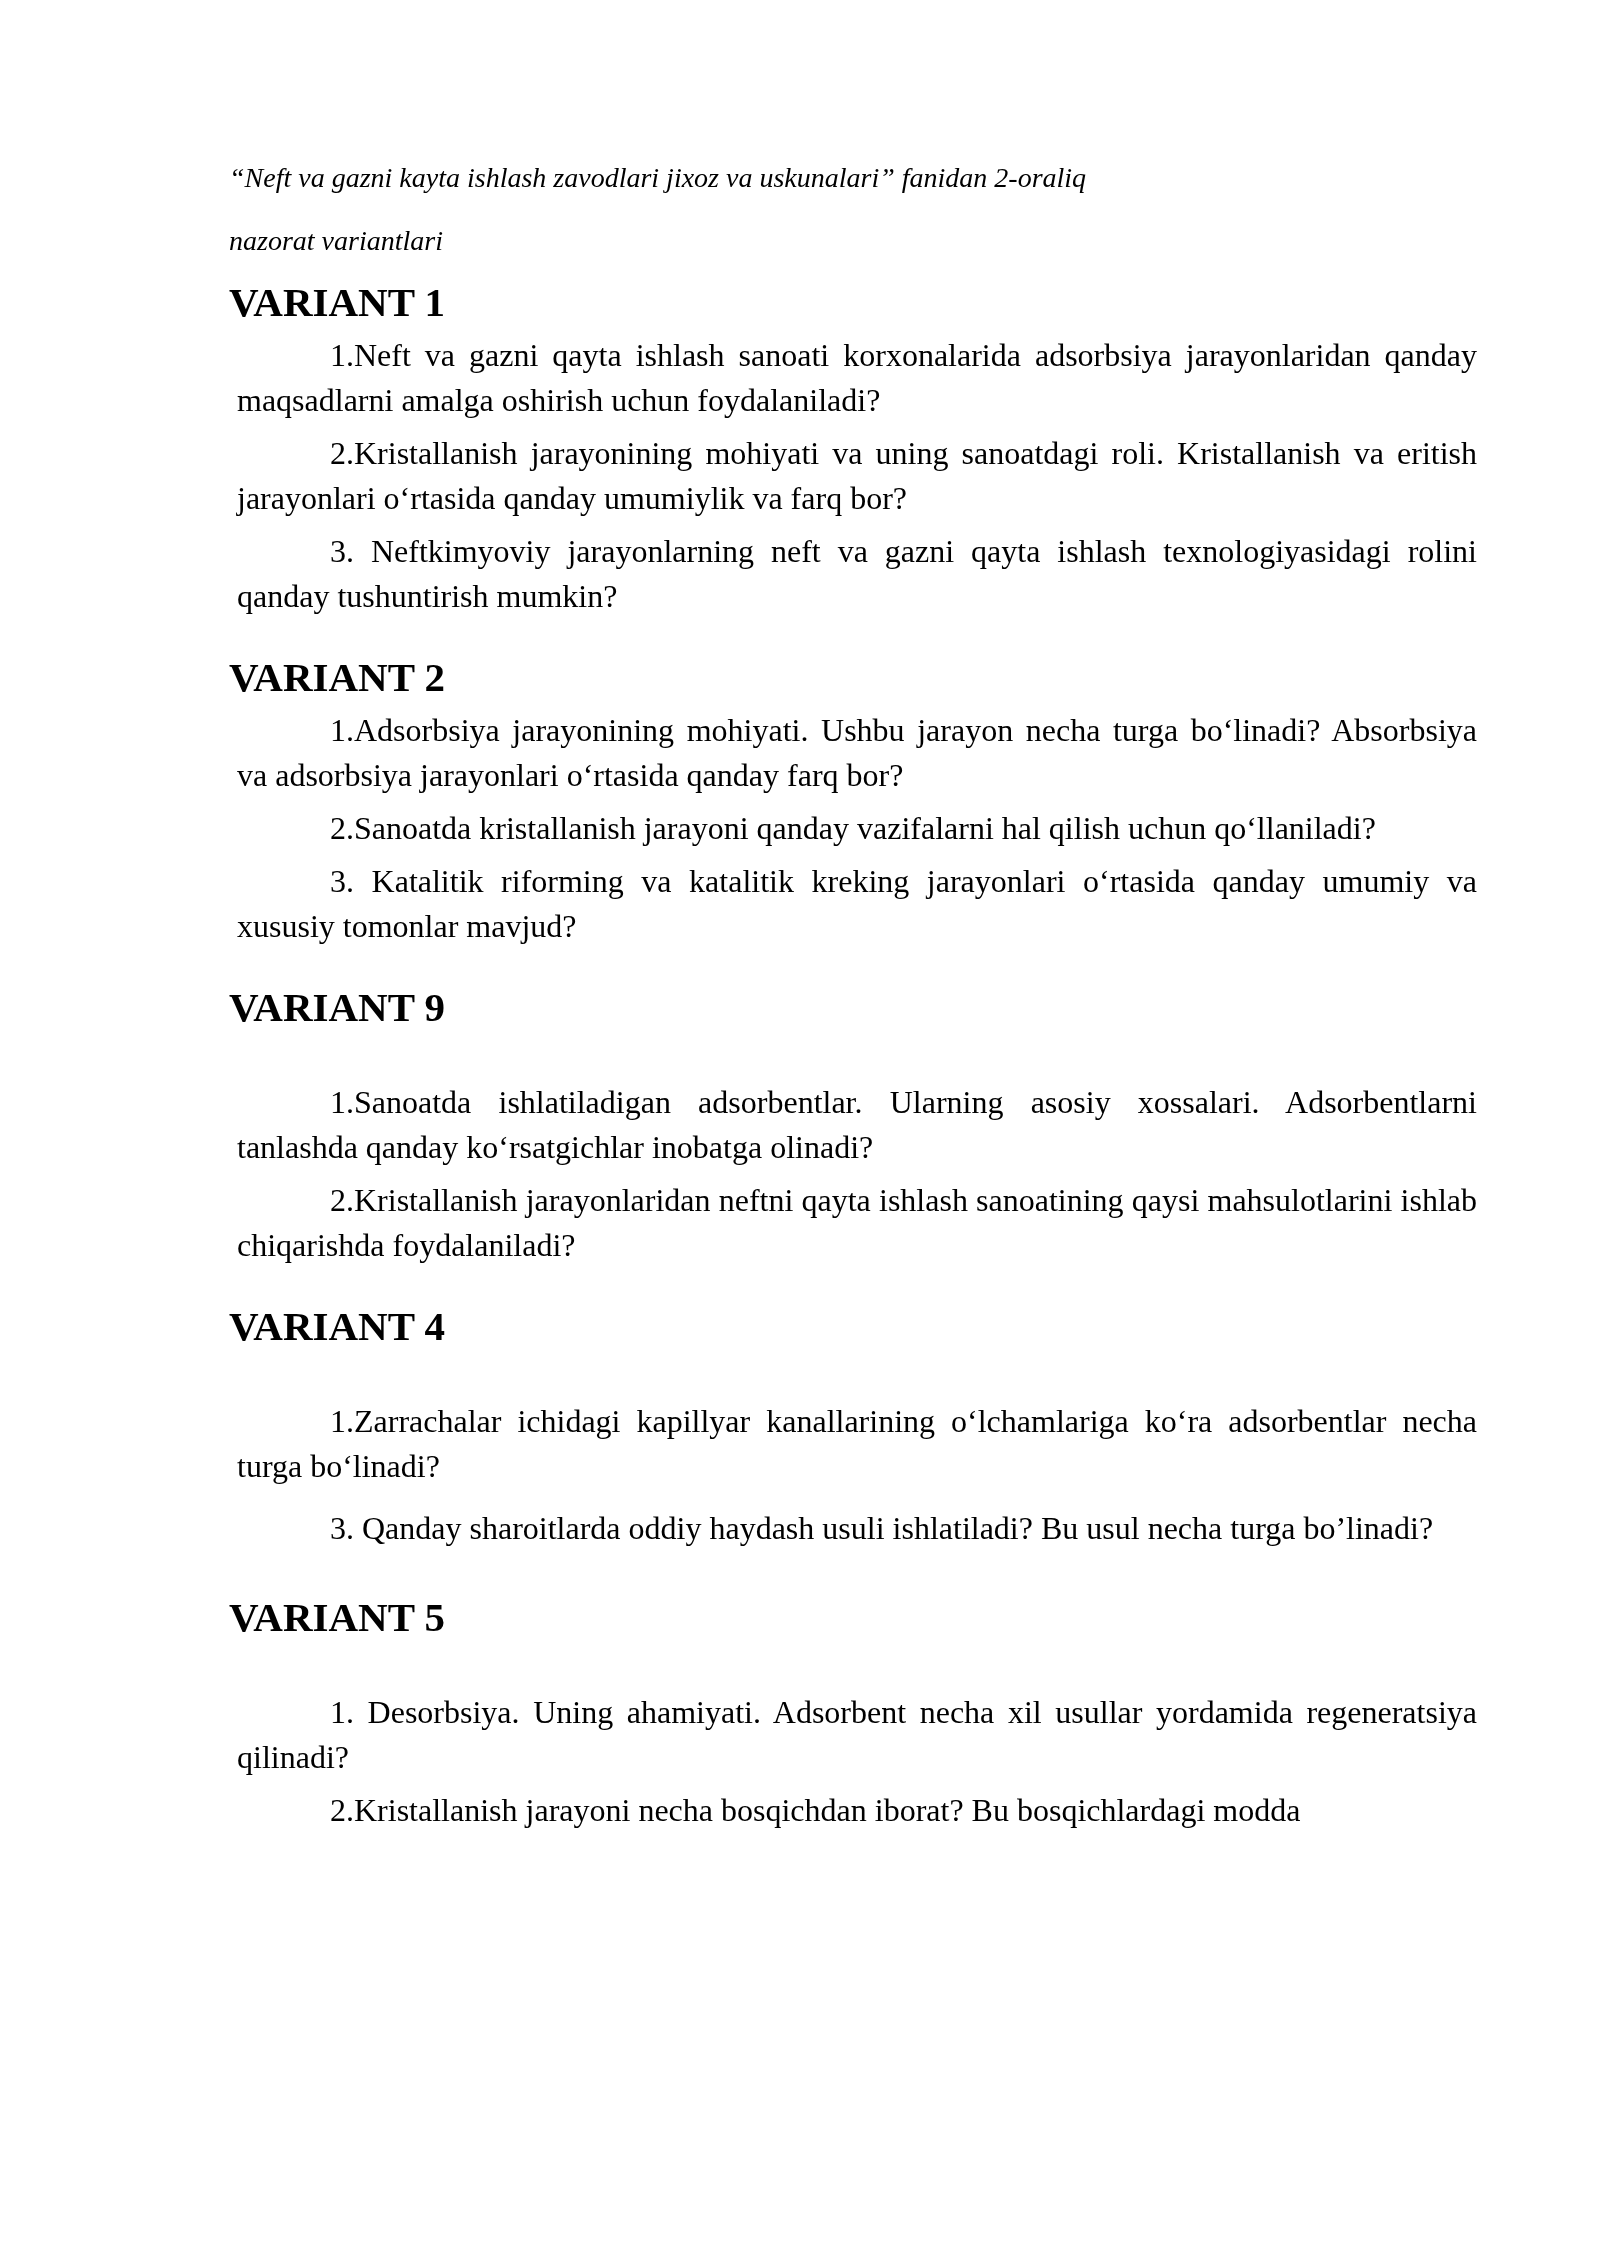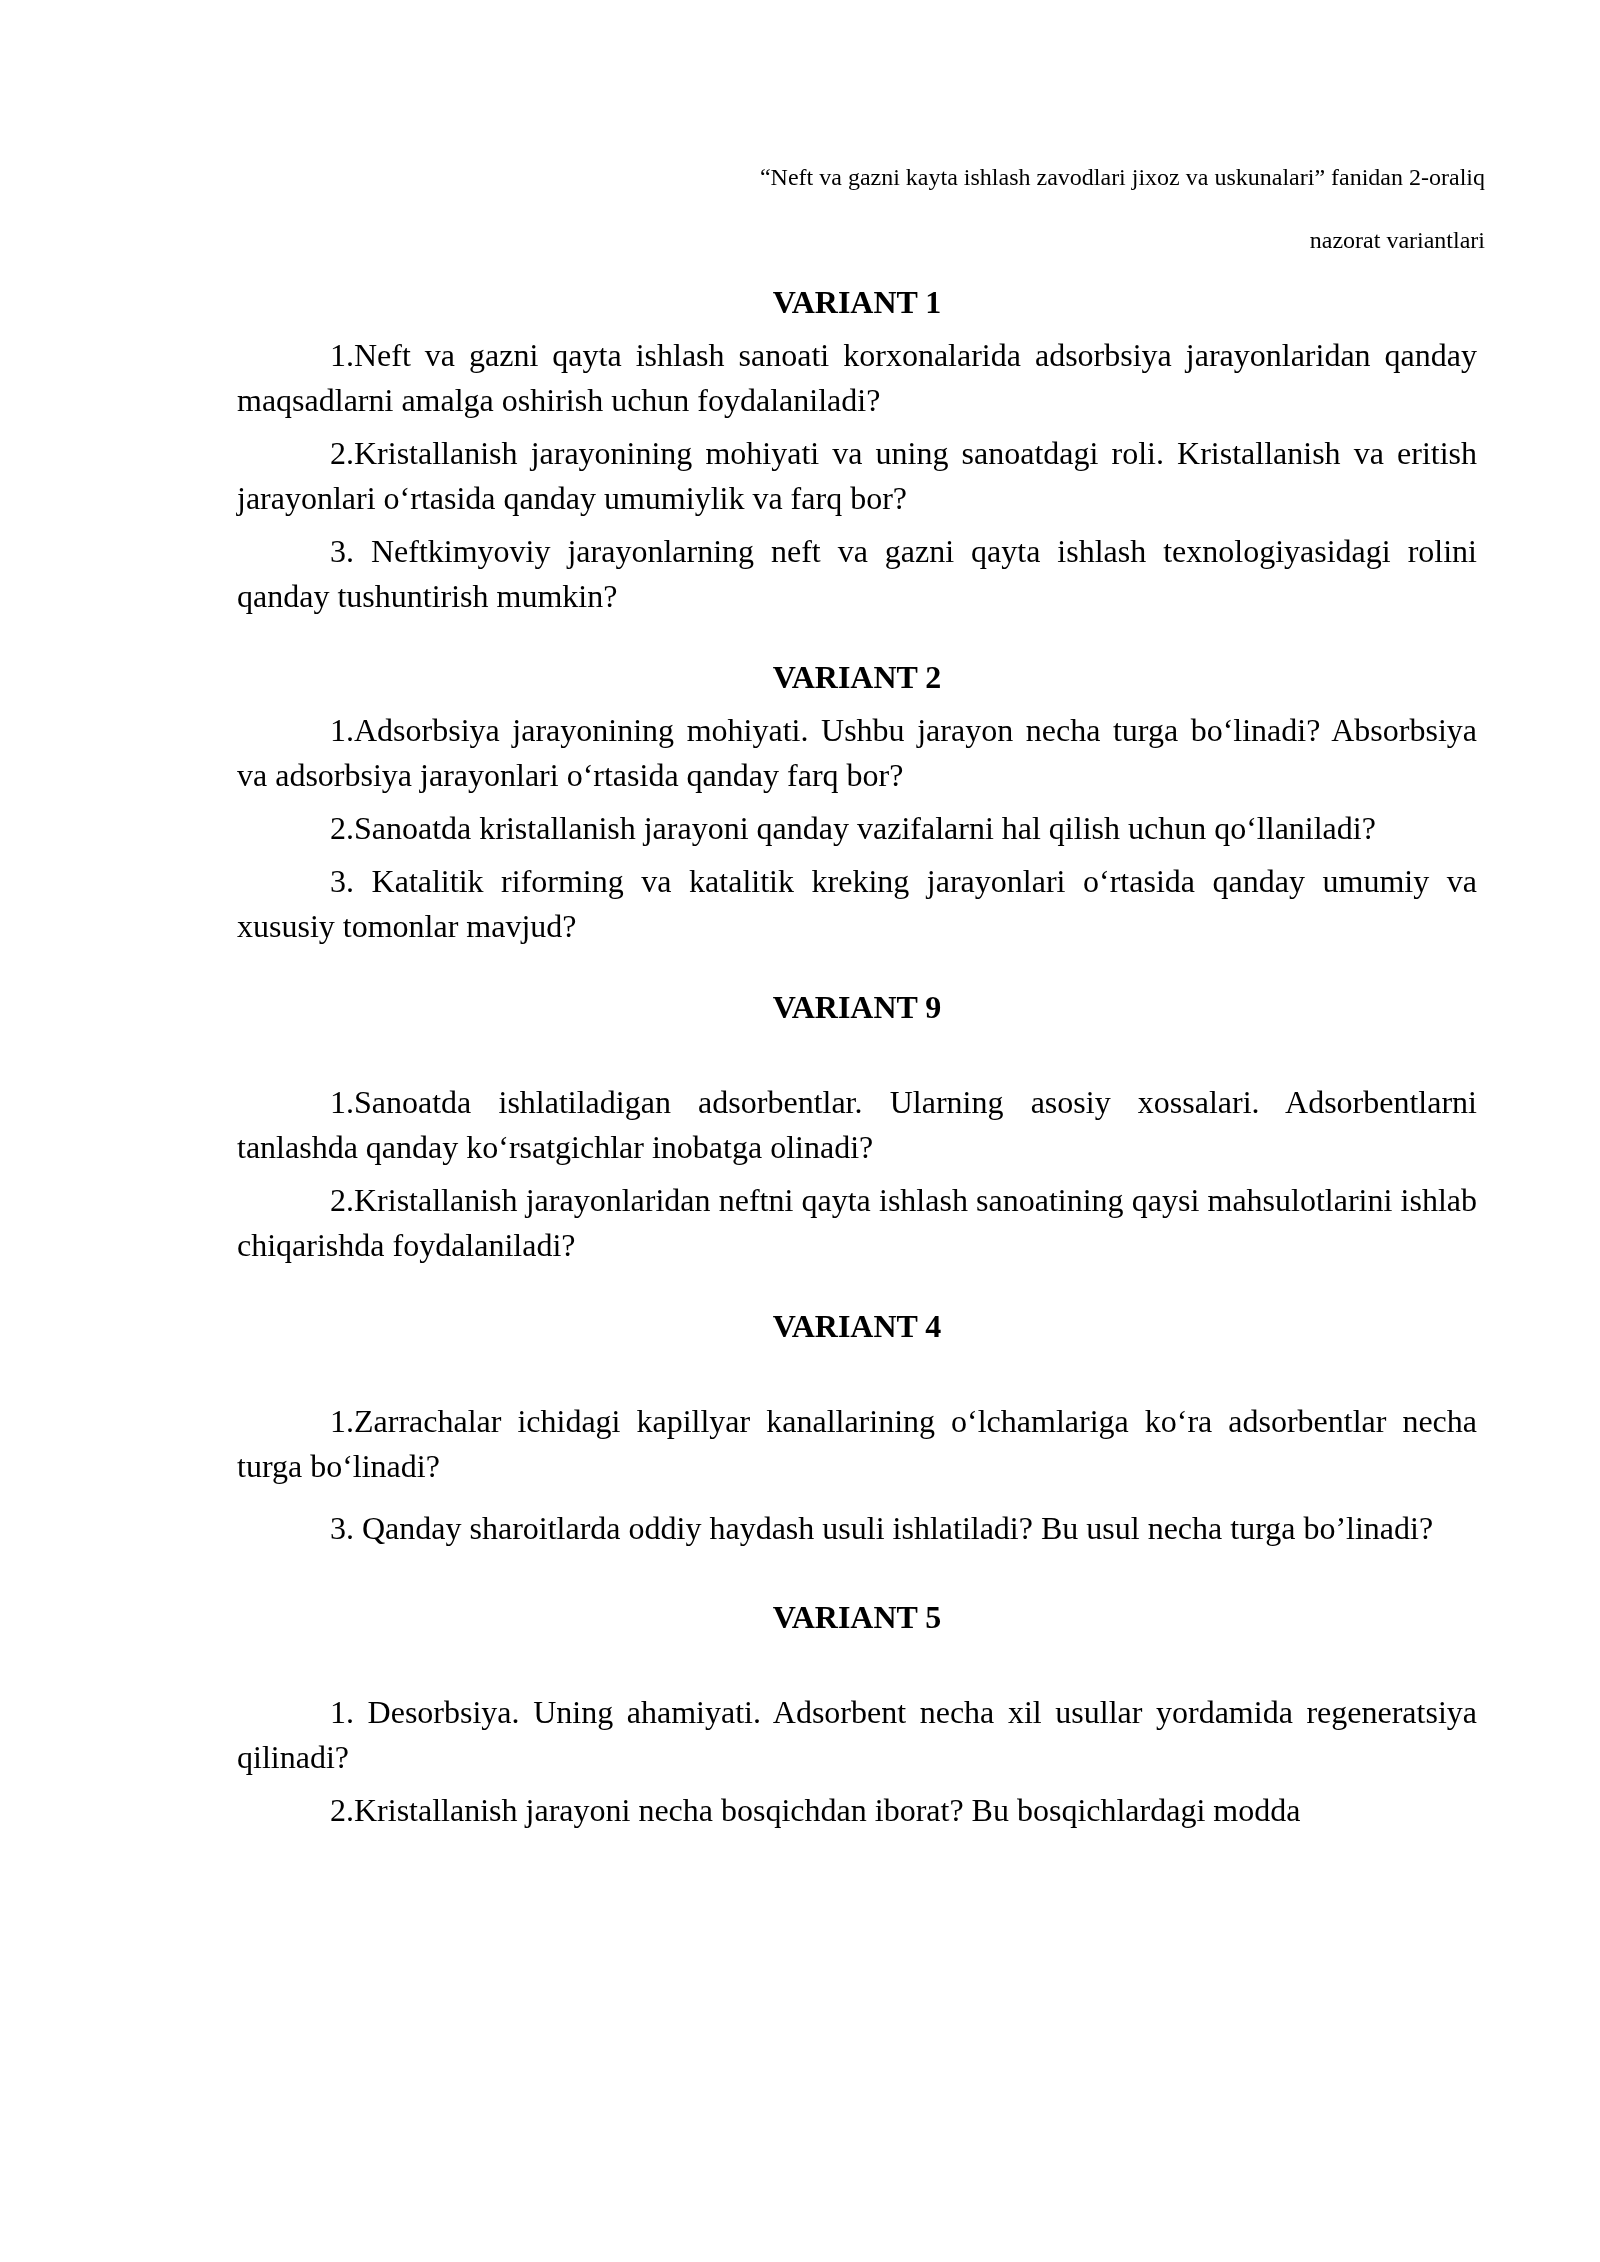--- a/index.html
+++ b/index.html
@@ -13,29 +13,30 @@
     height: 2262px;
     background: #ffffff;
     color: #000000;
     font-family: "Liberation Serif", "DejaVu Serif", serif;
     overflow: hidden;
     box-sizing: border-box;
     padding: 146px 115px 0 229px; 
   }
   .doc-title p {
     margin: 0;
-    text-align: right;
-    font-size: 24px;
+    text-align: left;
+    font-size: 28px;
     line-height: 63px; 
     font-weight: normal;
+    font-style: italic;
   }
   .variant-heading {
     margin: 36px 0 0 0;
-    text-align: center;
-    font-size: 32px;
+    text-align: left;
+    font-size: 41px;
     line-height: 45px;
     font-weight: bold;
   }
   .variant:first-of-type .variant-heading {
     margin-top: 8px;
   }
   .blank-line {
     height: 42px;
   }
   .question {

